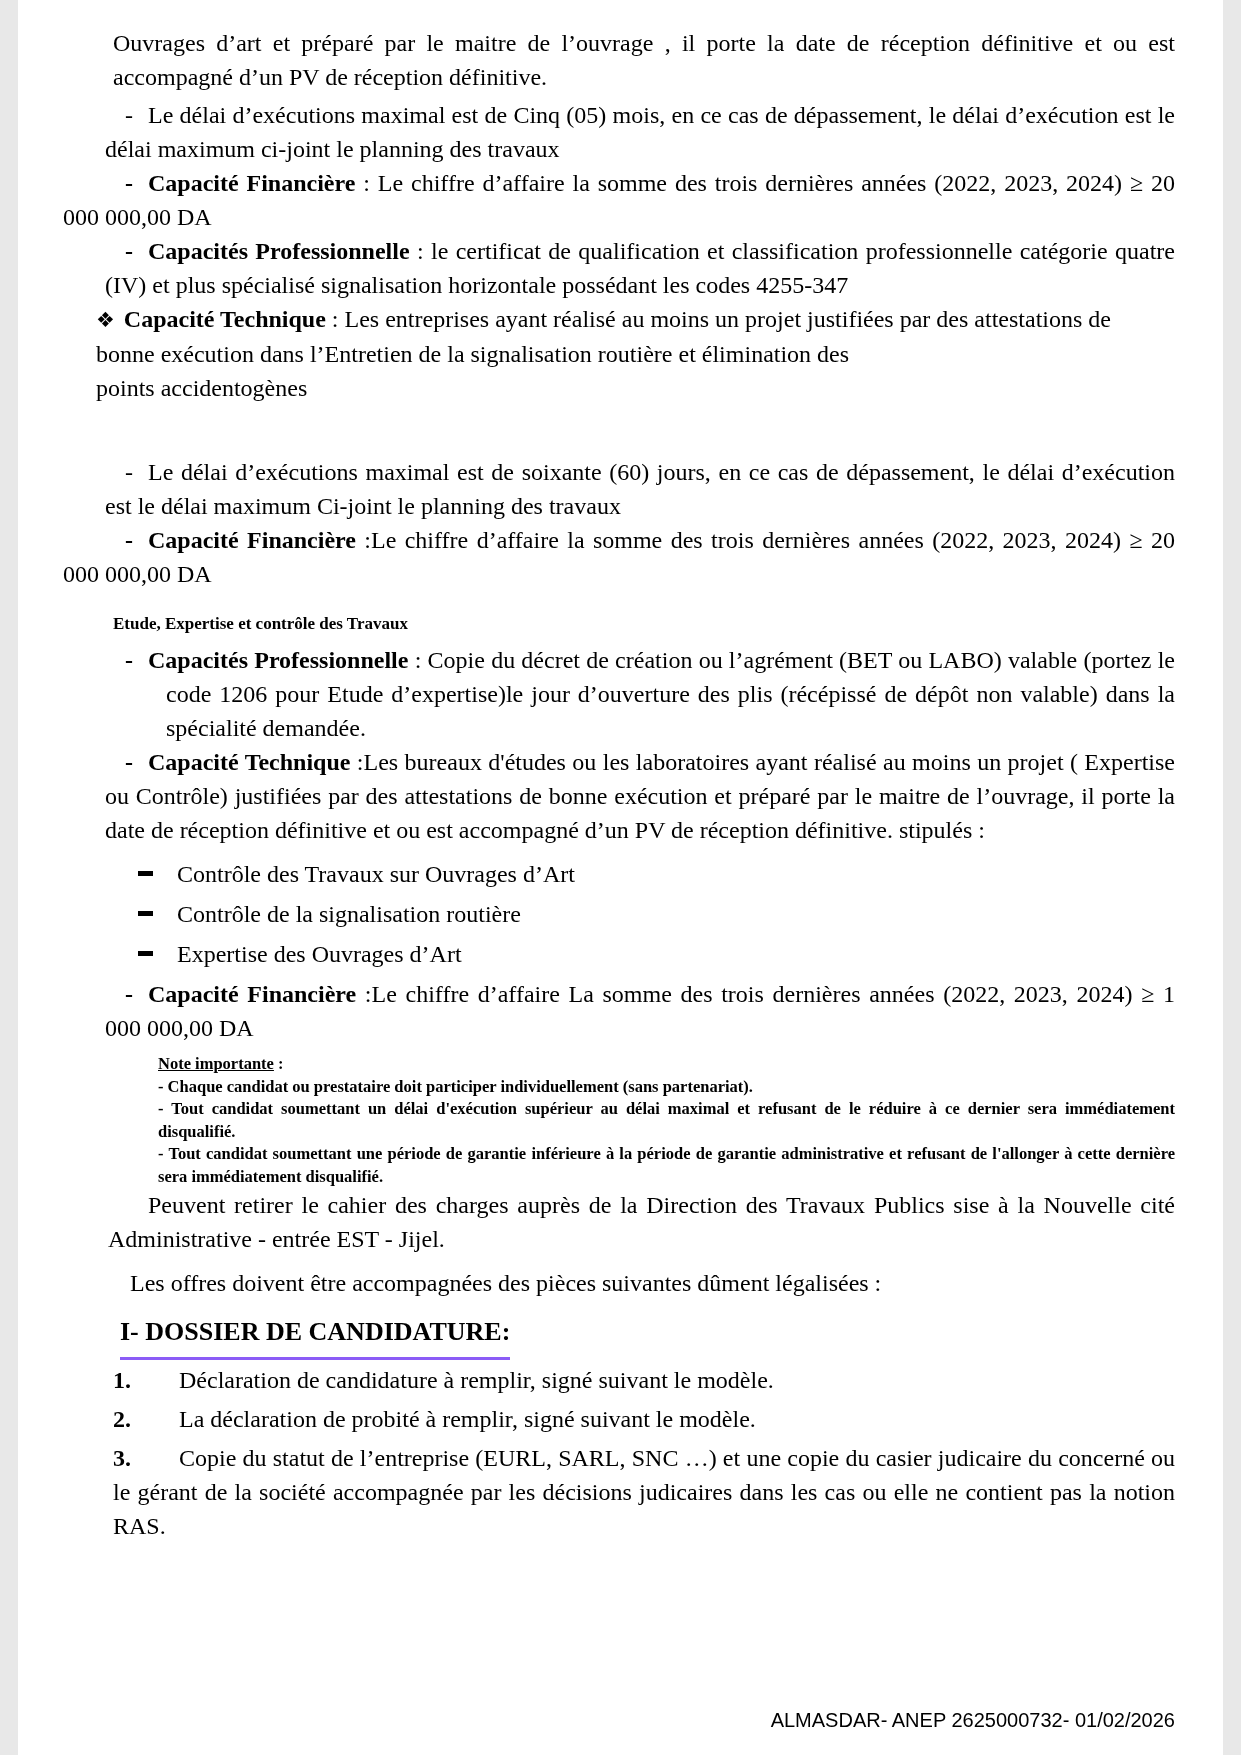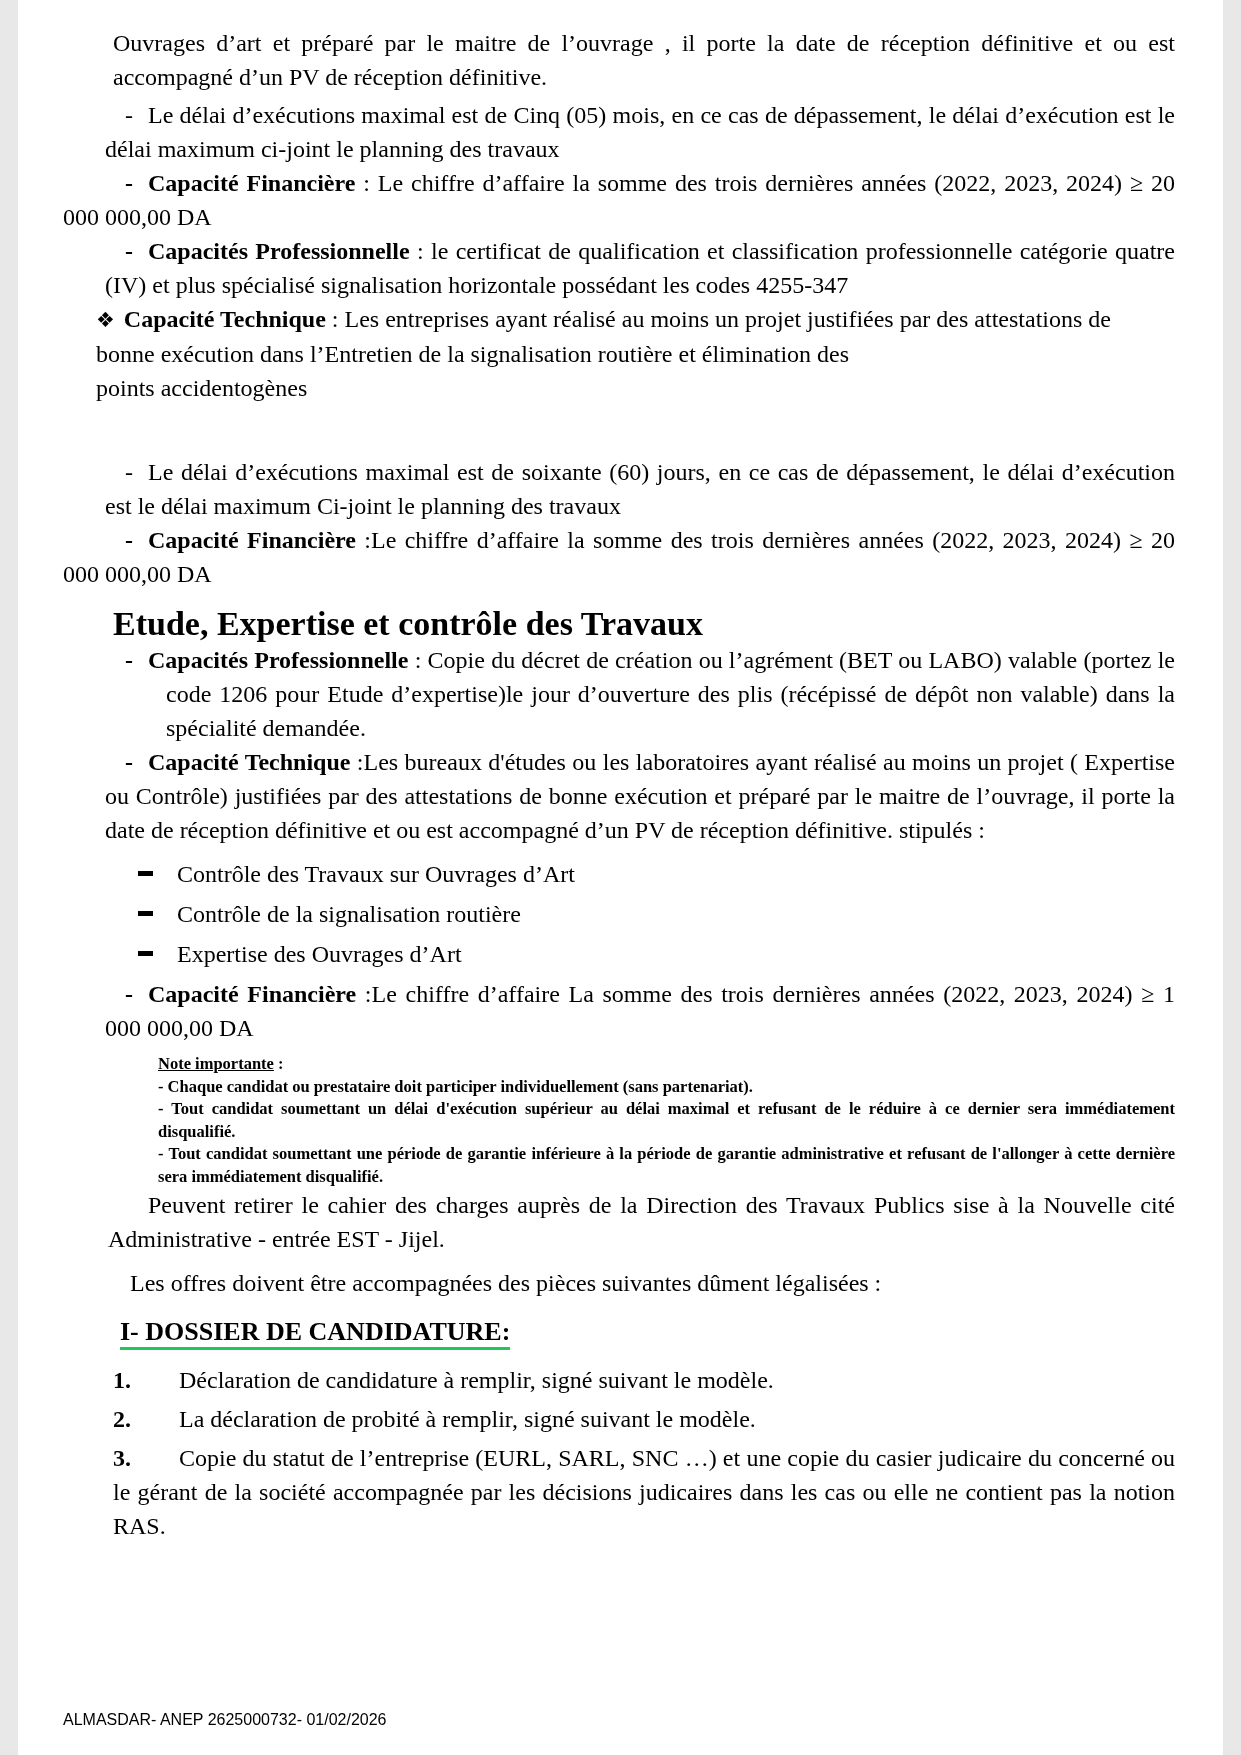--- a/index.html
+++ b/index.html
@@ -20,39 +20,39 @@
   .just{text-align:justify;}
   .p-body{margin-left:50px;}
   .p-dash{margin-left:42px;text-indent:20px;}
   .p-dash-full{margin-left:0;text-indent:62px;}
   .p-dash-deep{margin-left:103px;text-indent:-41px;}
   .dash{padding-right:15px;}
   .dash.bold{font-weight:bold;}
   .p-diamond-h{margin-left:33px;font-weight:bold;font-size:25.5px;line-height:40px;margin-top:6px;}
   .p-diamond-p{margin-left:33px;}
   .diamond{font-family:"DejaVu Sans",sans-serif;font-size:21px;padding-right:9px;}
-  .h2{margin-left:50px;font-weight:bold;font-size:34px;line-height:38px;margin-top:14px;}
+  .h2{margin-left:50px;font-weight:bold;font-size:17px;line-height:38px;margin-top:14px;}
   .spacer{height:50px;}
   .mt4{margin-top:4px;}
   .bullet-list{margin:10px 0 0 75px;}
   .bullet-item{margin-bottom:6px;line-height:34px;}
   .sq{display:inline-block;width:15px;height:5px;background:#000;margin-right:24px;vertical-align:6px;}
   .note{margin:8px 0 0 95px;font-weight:bold;font-size:16.5px;line-height:22.5px;text-align:justify;}
   .note-title{text-decoration:underline;}
   .p-retrait{margin-left:45px;text-indent:40px;}
   .p-offres{margin-left:67px;margin-top:10px;}
   .h-dossier{margin-left:57px;margin-top:14px;margin-bottom:8px;font-size:26px;line-height:36px;}
-  .h-dossier .u{font-weight:bold;border-bottom:3px solid #22c55e;padding-bottom:1px;}
+  .h-dossier .u{font-weight:bold;border-bottom:3px solid #8b5cf6;padding-bottom:11px;}
   .num-item{margin-left:50px;margin-top:5px;}
   .num{display:inline-block;width:66px;font-weight:bold;text-indent:0;}
   .footer{
     margin-top:auto;
-    text-align:left;
+    text-align:right;
     font-family:"Liberation Sans","DejaVu Sans",sans-serif;
-    font-size:16px;line-height:26px;
+    font-size:20px;line-height:26px;
     padding-bottom:6px;
   }
 </style>
 </head>
 <body>
 
 <div class="page">
 
   <p class="p-body just">Ouvrages d’art  et préparé par le maitre de l’ouvrage , il porte la date de réception définitive  et ou est accompagné d’un PV de réception définitive.</p>
 

